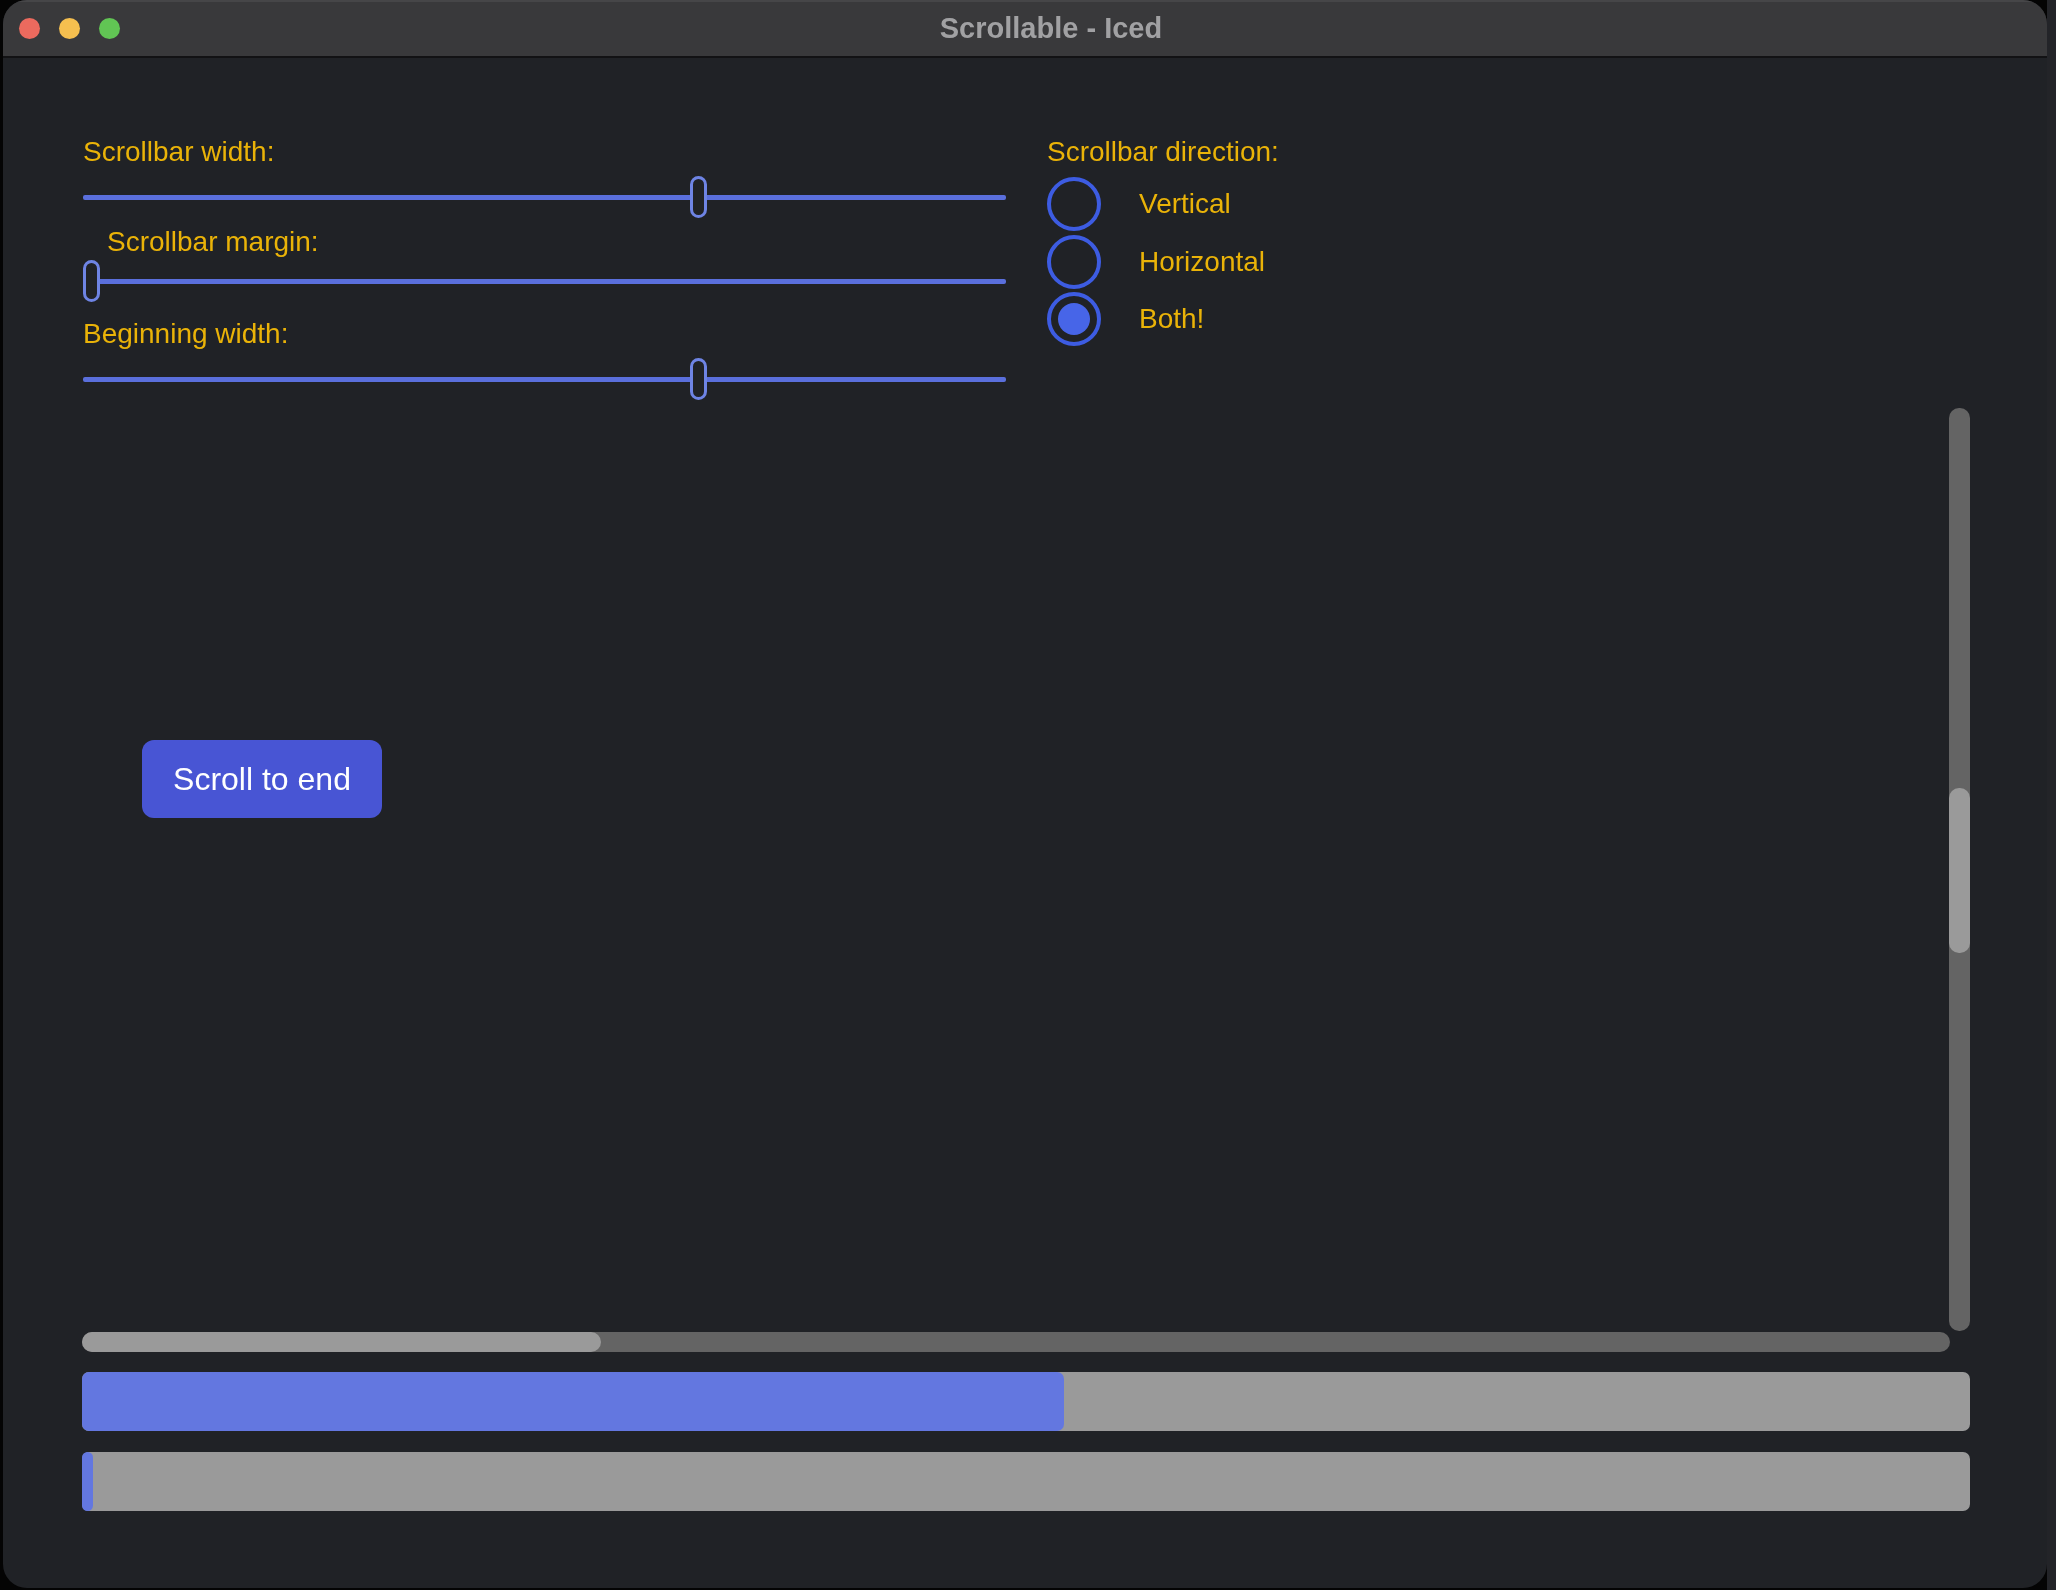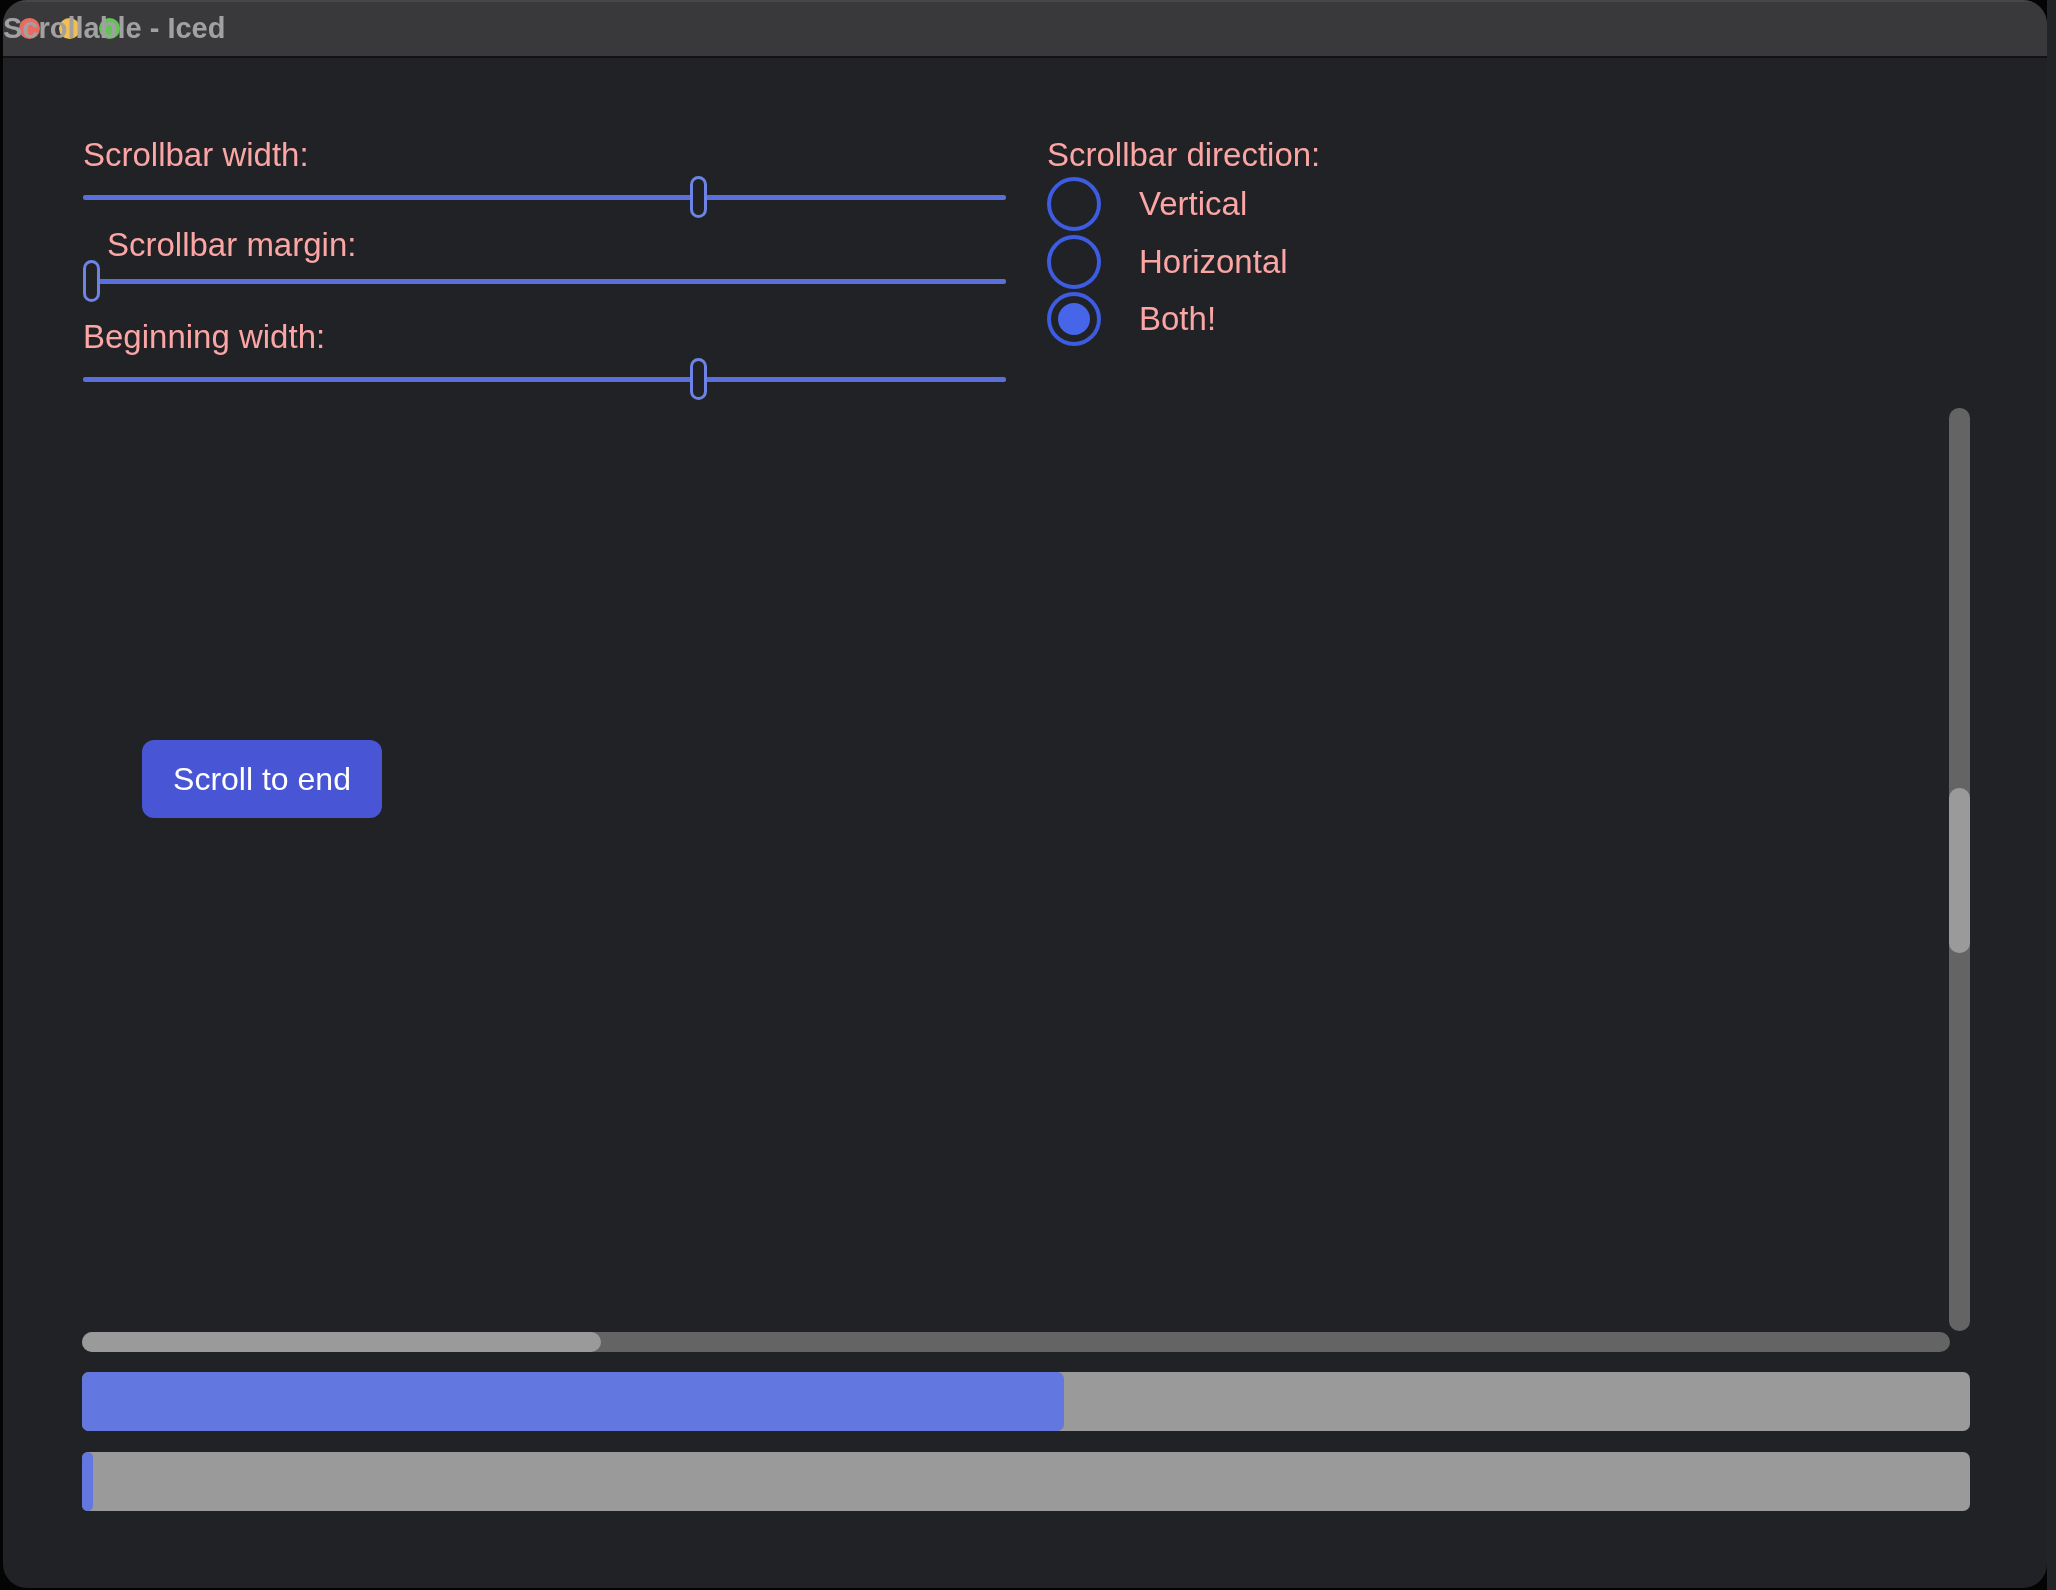--- a/index.html
+++ b/index.html
@@ -29,27 +29,27 @@
   }
   .traffic{
     position:absolute;left:16px;top:18px;
     display:flex;gap:19px;
   }
   .light{width:21px;height:21px;border-radius:50%;}
   .light.close{background:#ec6a5e;}
   .light.min{background:#f5bf4f;}
   .light.zoom{background:#61c554;}
   .win-title{
-    position:absolute;left:0;right:0;top:0;
-    line-height:56px;
-    font-weight:bold;font-size:29px;color:#a1a1a3;
+    position:absolute;left:8px;right:0;top:0;
+    line-height:56px;text-align:center;
+    font-weight:bold;font-size:29px;color:#a1a1a3;padding-left:44px;
   }
   .label{
     position:absolute;
-    font-size:33px;color:#fca5a5;
+    font-size:28px;color:#eab308;
     white-space:nowrap;
   }
   
   .slider{
     position:absolute;left:80px;width:923px;height:42px;
   }
   .slider .track{
     position:absolute;left:0;right:0;top:19px;height:5px;
     background:#5a6fdc;border-radius:2px;
   }

